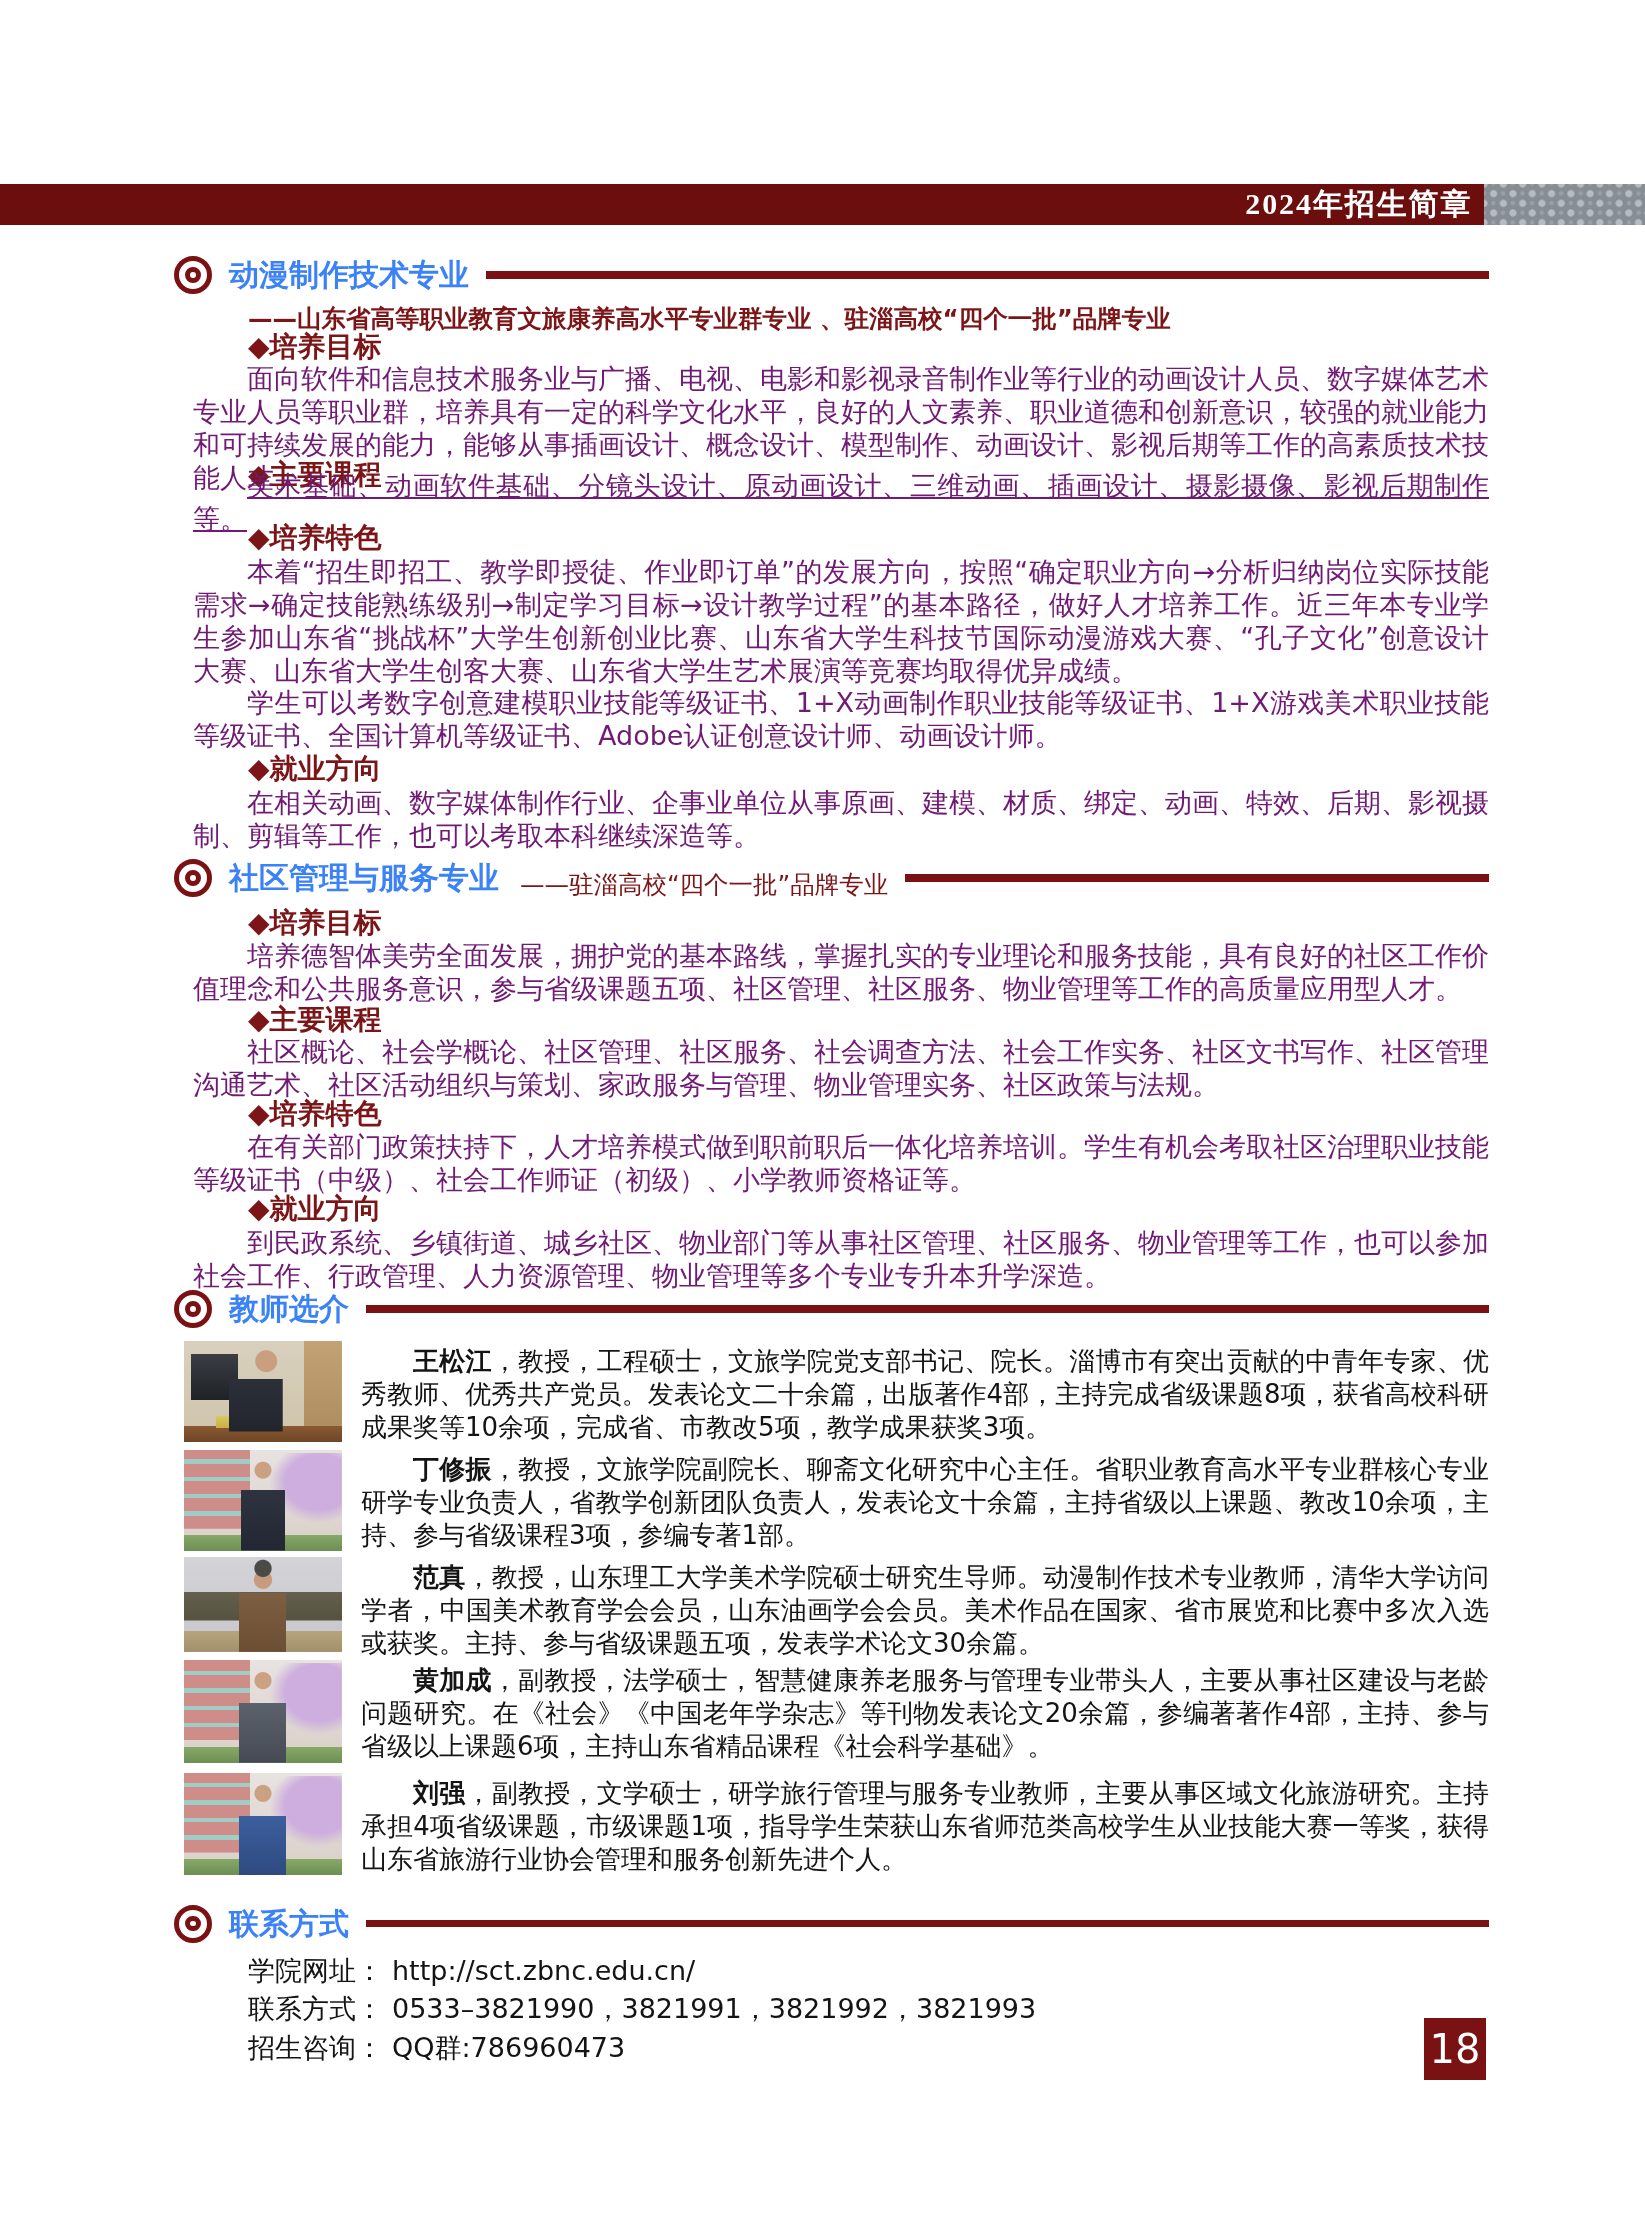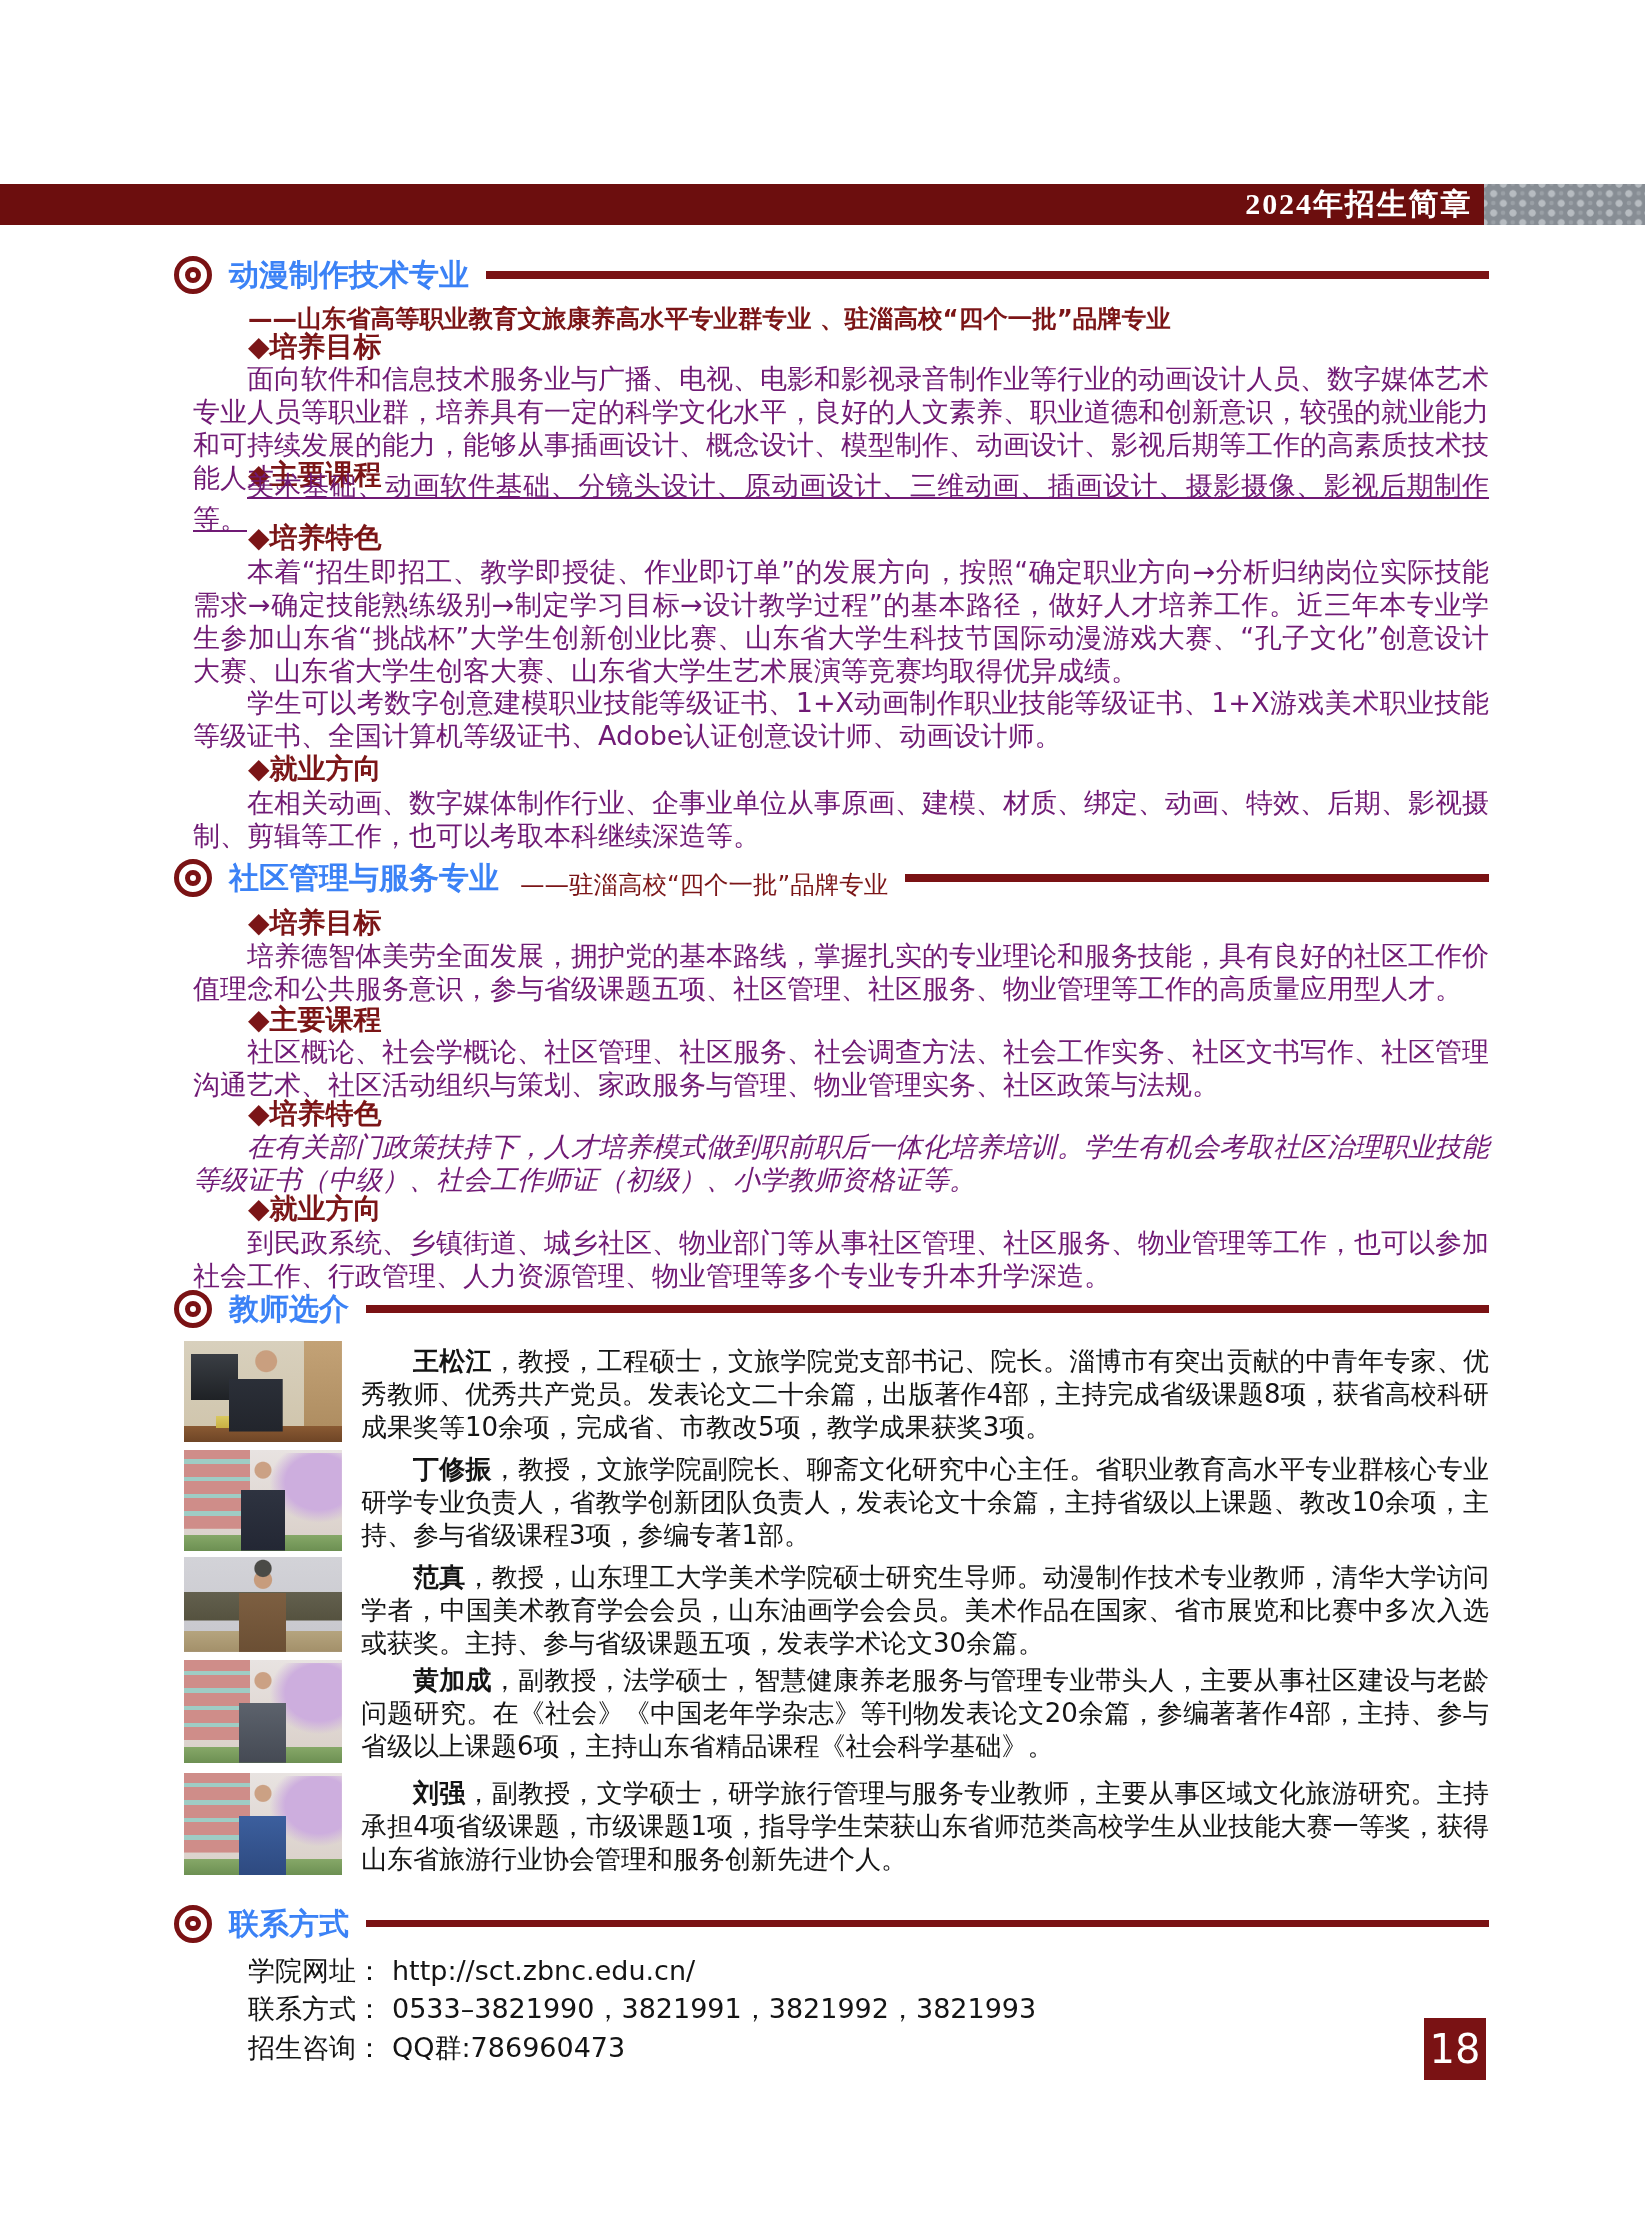--- a/index.html
+++ b/index.html
@@ -183,21 +183,21 @@
     <div class="rule"></div>
   </div>
 
   <div class="hd" style="top:908px;">◆培养目标</div>
   <div class="para" style="top:939px;">培养德智体美劳全面发展，拥护党的基本路线，掌握扎实的专业理论和服务技能，具有良好的社区工作价值理念和公共服务意识，参与省级课题五项、社区管理、社区服务、物业管理等工作的高质量应用型人才。</div>
 
   <div class="hd" style="top:1005px;">◆主要课程</div>
   <div class="para" style="top:1035px;">社区概论、社会学概论、社区管理、社区服务、社会调查方法、社会工作实务、社区文书写作、社区管理沟通艺术、社区活动组织与策划、家政服务与管理、物业管理实务、社区政策与法规。</div>
 
   <div class="hd" style="top:1099px;">◆培养特色</div>
-  <div class="para" style="top:1130px;font-style:italic;">在有关部门政策扶持下，人才培养模式做到职前职后一体化培养培训。学生有机会考取社区治理职业技能等级证书（中级）、社会工作师证（初级）、小学教师资格证等。</div>
+  <div class="para" style="top:1130px;">在有关部门政策扶持下，人才培养模式做到职前职后一体化培养培训。学生有机会考取社区治理职业技能等级证书（中级）、社会工作师证（初级）、小学教师资格证等。</div>
 
   <div class="hd" style="top:1194px;">◆就业方向</div>
   <div class="para" style="top:1226px;">到民政系统、乡镇街道、城乡社区、物业部门等从事社区管理、社区服务、物业管理等工作，也可以参加社会工作、行政管理、人力资源管理、物业管理等多个专业专升本升学深造。</div>
 
   <div class="sec-row" style="top:1286px;height:46px;">
     <div class="ring"></div>
     <div class="sec-title">教师选介</div>
     <div class="rule"></div>
   </div>
 

